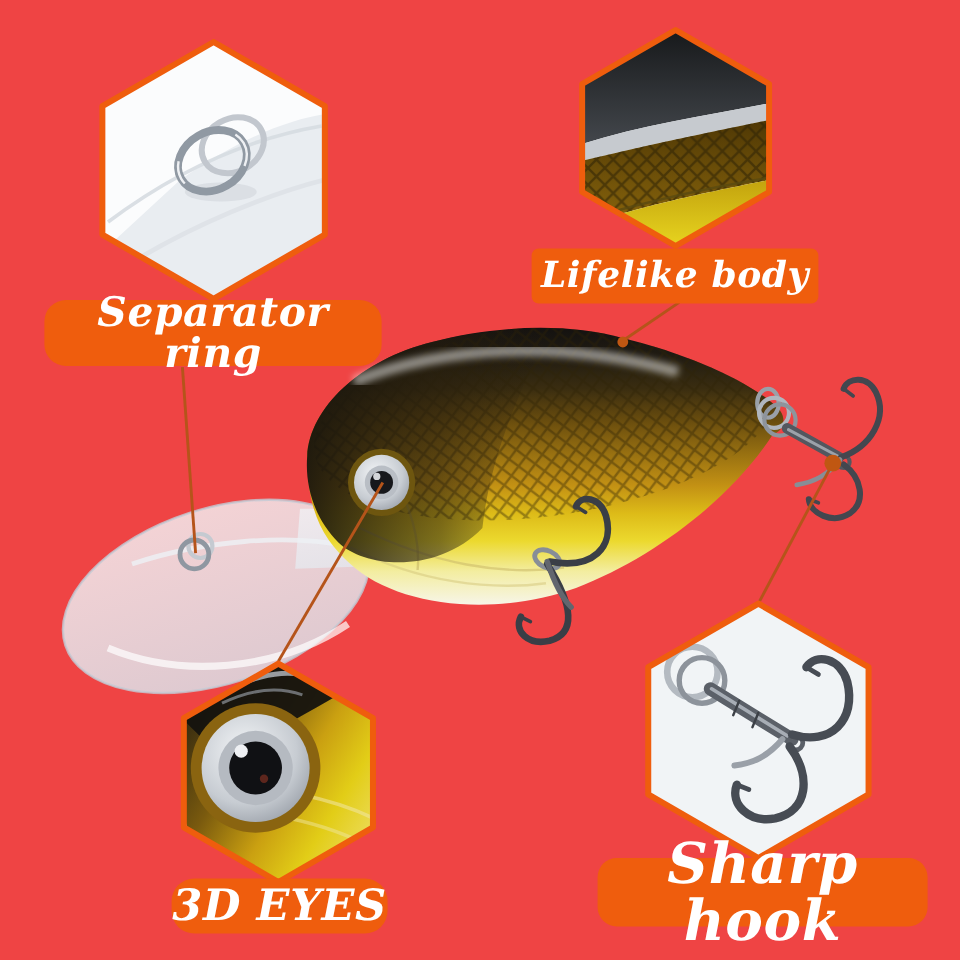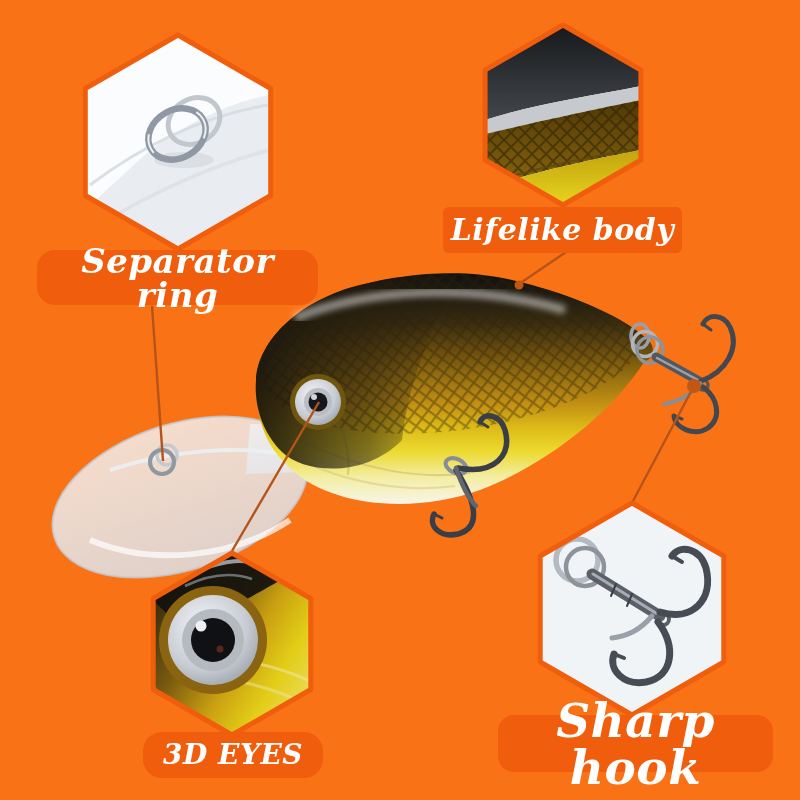--- a/index.html
+++ b/index.html
@@ -1,29 +1,29 @@
 <!DOCTYPE html>
 <html><head>
 <meta charset="utf-8">
 <style>
   html,body{margin:0;padding:0;background:#ffffff;}
   .stage{
-    position:relative;width:800px;height:800px;background:#f97316;
+    position:relative;width:800px;height:800px;background:#ef4444;
     overflow:hidden;font-family:"DejaVu Serif", serif;
   }
   .stage svg{position:absolute;left:0;top:0;}
   .label{
     position:absolute;background:#EF5D0D;color:#ffffff;
     font-weight:bold;font-style:italic;text-align:center;
     display:flex;align-items:center;justify-content:center;
     letter-spacing:.5px;line-height:1;
   }
   #label-separator{left:37px;top:250px;width:281px;height:55px;border-radius:18px;font-size:34px;}
   #label-lifelike {left:443px;top:207px;width:239px;height:46px;border-radius:6px;font-size:30px;}
-  #label-eyes     {left:143px;top:732px;width:180px;height:46px;border-radius:19px;font-size:28px;}
+  #label-eyes     {left:143px;top:732px;width:180px;height:46px;border-radius:19px;font-size:36px;}
   #label-sharp    {left:498px;top:715px;width:275px;height:57px;border-radius:16px;font-size:47px;}
 </style>
 </head>
 <body>
 
 <div class="stage">
 
 <svg width="800" height="800" viewBox="0 0 800 800">
   <defs>
     <linearGradient id="gBody" x1="0" y1="0" x2="0" y2="1">

